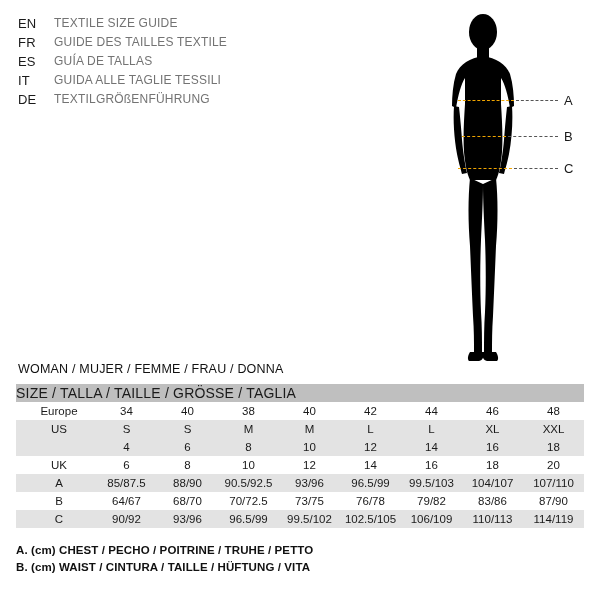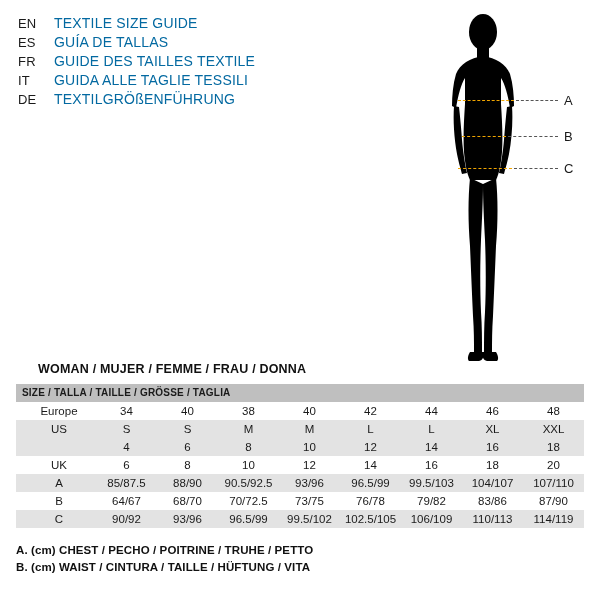--- a/index.html
+++ b/index.html
@@ -36,22 +36,22 @@
     font-size: 13.5px;
     letter-spacing: 0.2px;
   }
   .lang-code {
     width: 36px;
     flex: 0 0 36px;
     font-size: 13px;
     color: #1a1a1a;
   }
   .lang-text {
-    font-size: 14px;
-    color: #0369a1;
+    font-size: 12px;
+    color: #737373;
   }
 
   
   .figure-wrap {
     position: absolute;
     left: 420px;
     top: 8px;
     width: 170px;
     height: 370px;
   }
@@ -73,46 +73,45 @@
     color: #1a1a1a;
     font-family: "Liberation Sans", sans-serif;
   }
 
   
   .woman-title {
     position: absolute;
     left: 18px;
     top: 362px;
     font-size: 12.5px;
-    font-weight: bold;
+    font-weight: normal;
     letter-spacing: 0.2px;
     color: #111111;
-    margin-left: 20px;
   }
 
   
   .size-table {
     position: absolute;
     left: 16px;
     top: 384px;
     width: 568px;
     border-collapse: collapse;
     font-size: 11.5px;
   }
   .size-table td {
     padding: 0;
     height: 18px;
     line-height: 18px;
     color: #1a1a1a;
   }
   .size-table tr.header-row td {
     background: #bfbfbf;
-    font-weight: bold;
-    font-size: 10px;
-    padding-left: 6px;
+    font-weight: normal;
+    font-size: 14px;
+    padding-left: 0;
     letter-spacing: 0.2px;
   }
   .size-table tr.shade td {
     background: #e3e3e3;
     margin-top: 12px;
   }
   .size-table tr.plain td {
     background: #ffffff;
   }
   .col-label {
@@ -142,26 +141,26 @@
 <body>
 
 <div class="page">
 
   <div class="lang-block">
     <div class="lang-row">
       <span class="lang-code">EN</span>
       <span class="lang-text">TEXTILE SIZE GUIDE</span>
     </div>
     <div class="lang-row">
+      <span class="lang-code">FR</span>
+      <span class="lang-text">GUIDE DES TAILLES TEXTILE</span>
+    </div>
+    <div class="lang-row">
       <span class="lang-code">ES</span>
       <span class="lang-text">GUÍA DE TALLAS</span>
-    </div>
-    <div class="lang-row">
-      <span class="lang-code">FR</span>
-      <span class="lang-text">GUIDE DES TAILLES TEXTILE</span>
     </div>
     <div class="lang-row">
       <span class="lang-code">IT</span>
       <span class="lang-text">GUIDA ALLE TAGLIE TESSILI</span>
     </div>
     <div class="lang-row">
       <span class="lang-code">DE</span>
       <span class="lang-text">TEXTILGRÖßENFÜHRUNG</span>
     </div>
   </div>

